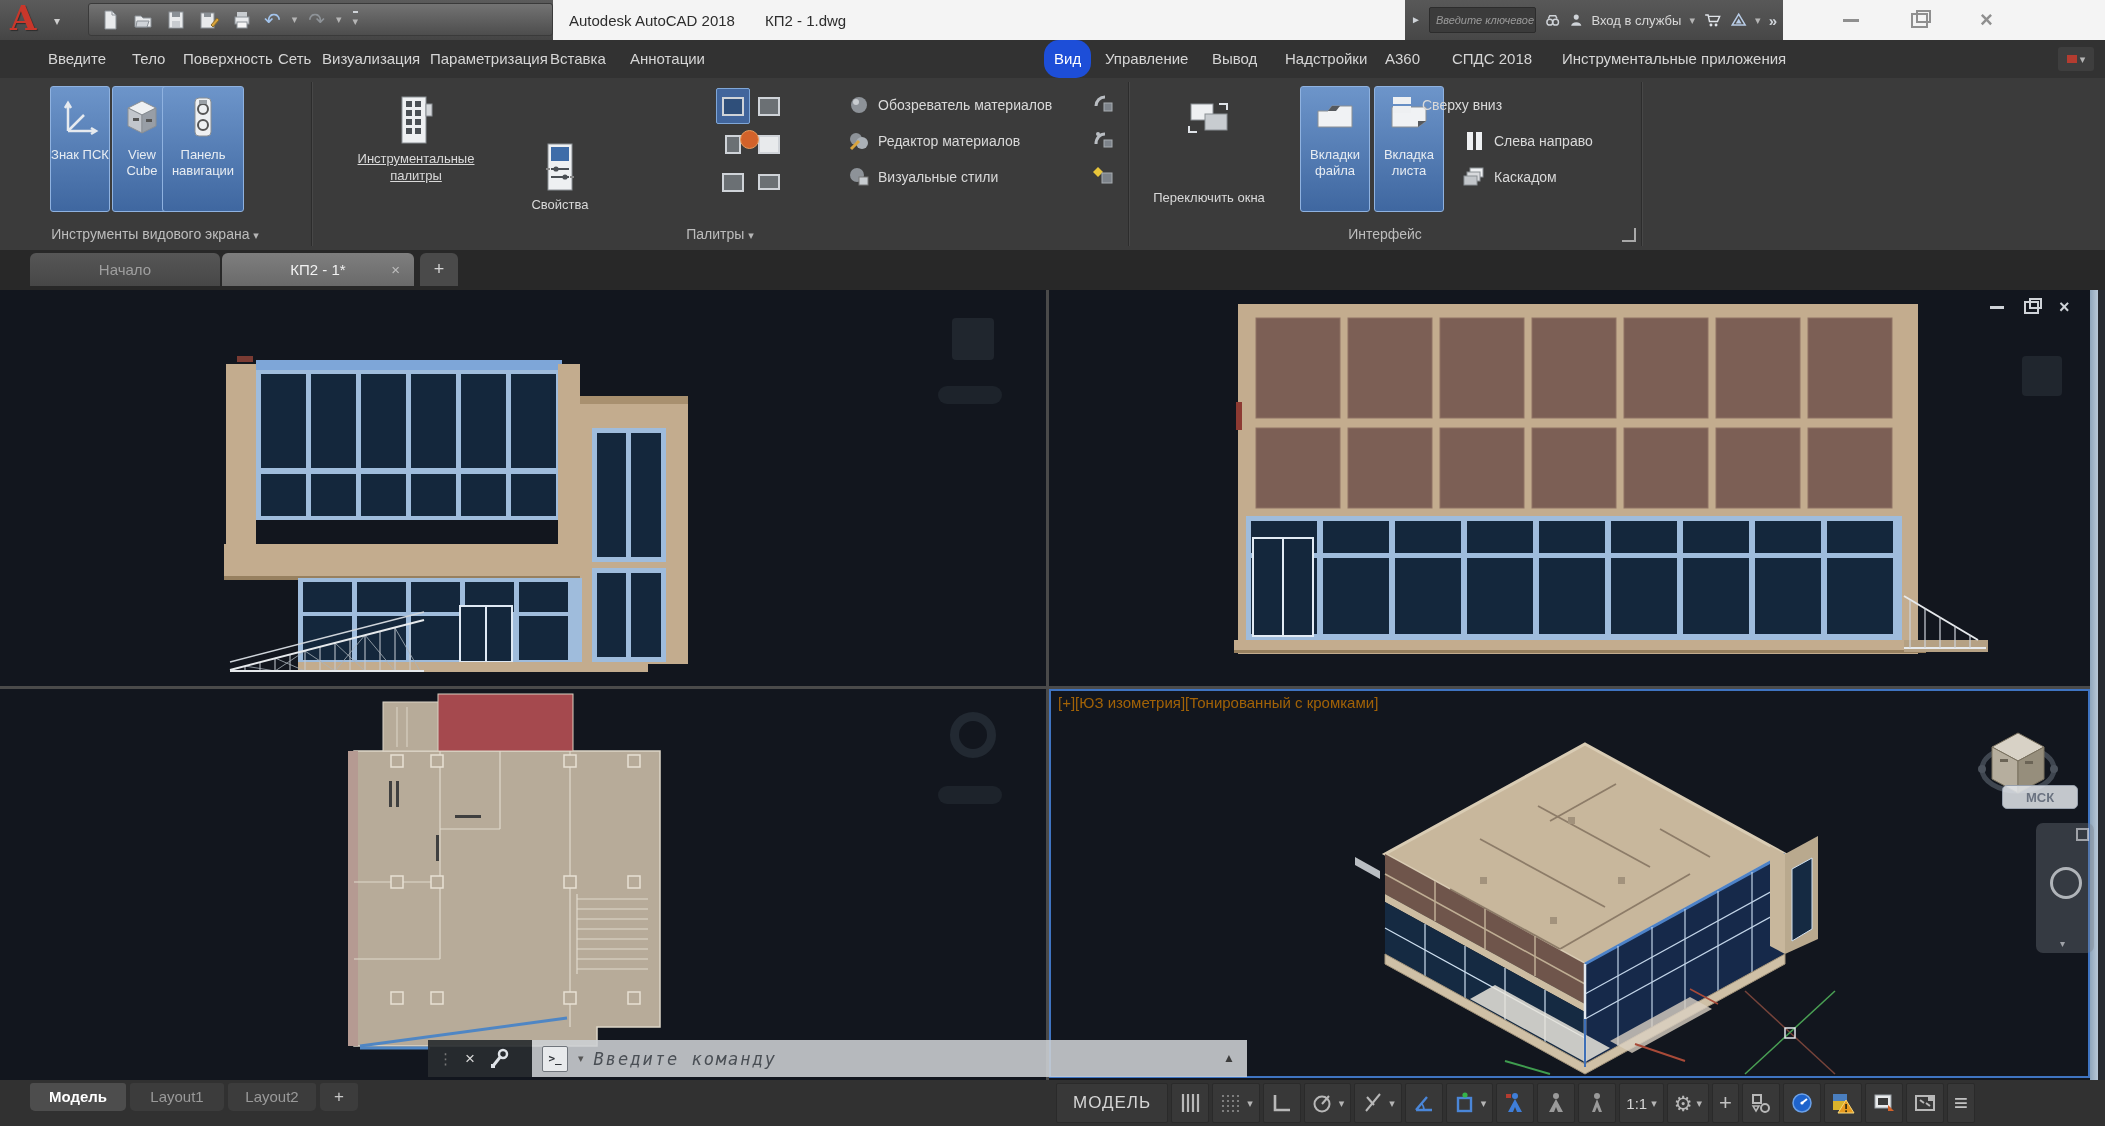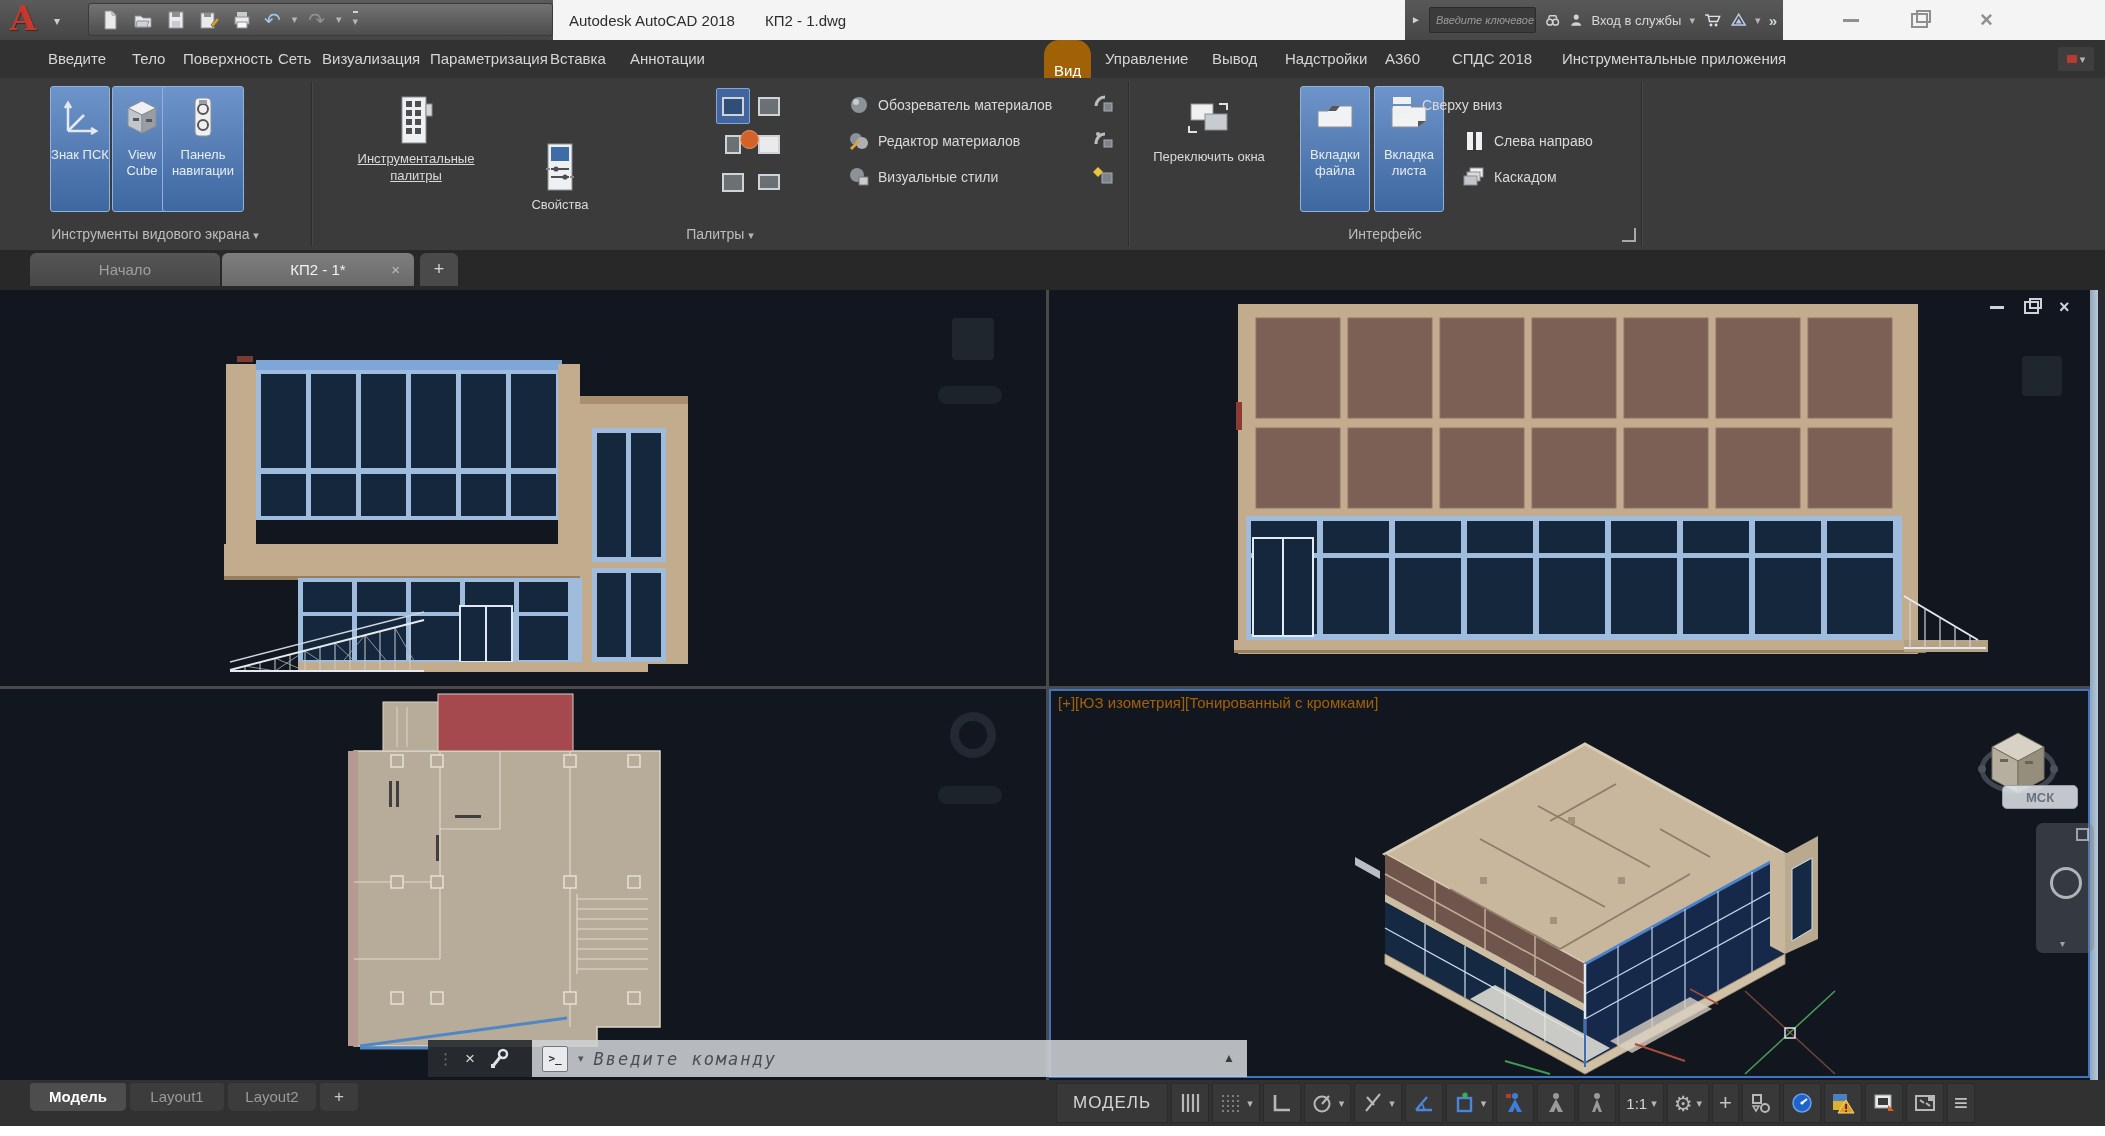--- a/index.html
+++ b/index.html
@@ -28,21 +28,21 @@
   .signin{color:#d8d8d8;font-size:13px;white-space:nowrap;}
   .tb-wr{position:absolute;left:1783px;top:0;width:322px;height:40px;background:#f4f4f4;
          display:flex;align-items:center;gap:52px;padding-left:60px;box-sizing:border-box;}
   .win-min{width:16px;height:3px;background:#8f8f8f;}
   .win-restore{width:13px;height:11px;border:2px solid #8f8f8f;position:relative;background:#f4f4f4;}
   .win-restore:before{content:"";position:absolute;left:3px;top:-5px;width:11px;height:9px;border:2px solid #8f8f8f;}
   .win-close{color:#8f8f8f;font-size:22px;line-height:1;font-weight:bold;}
   
   .ribbontabs{position:absolute;left:0;top:40px;width:2105px;height:38px;background:#323232;}
   .rtab{position:absolute;top:0;height:38px;line-height:38px;color:#d6d6d6;font-size:15px;white-space:nowrap;}
-  .rtab.active{background:#a16207;color:#ffffff;padding:12px 10px;border-radius:15px;}
+  .rtab.active{background:#1d4ed8;color:#ffffff;padding:0 10px;border-radius:15px;}
   .rtab-opt{position:absolute;left:2058px;top:7px;width:36px;height:24px;background:#3e3e3e;border-radius:3px;
             display:flex;align-items:center;justify-content:center;gap:3px;}
   .rtab-opt b{width:10px;height:8px;background:#b43c30;display:inline-block;}
   
   .ribbon{position:absolute;left:0;top:78px;width:2105px;height:172px;background:#3b3b3b;}
   .pdiv{position:absolute;top:4px;height:164px;width:1px;background:#2c2c2c;border-right:1px solid #474747;}
   .plabel{position:absolute;top:144px;height:24px;line-height:24px;color:#bdbdbd;font-size:14px;text-align:center;white-space:nowrap;}
   .bigbtn{position:absolute;top:8px;height:126px;border-radius:3px;display:flex;flex-direction:column;align-items:center;
           color:#e7ecf2;font-size:13px;text-align:center;}
   .bluebtn{background:linear-gradient(#6d95ca,#3f67a0);border:1px solid #8fb2e0;box-sizing:border-box;}
@@ -334,21 +334,21 @@
         <rect x="12" y="12" width="8" height="7" fill="#7d838a" stroke="#a8adb2"></rect>
         <circle cx="6" cy="6" r="2" fill="#b9bdc2"></circle>
       </svg>
     <svg class="abs" style="left:1092px;top:86px;" width="22" height="22" viewBox="0 0 22 22">
         <polygon points="6,3 11,8 6,13 1,8" fill="#e8c53a"></polygon>
         <rect x="10" y="9" width="10" height="10" fill="#7d838a" stroke="#a8adb2"></rect>
       </svg>
     <div class="plabel" style="left:640px;width:160px;"><span>Палитры</span> <span class="caret">▾</span></div>
     <div class="pdiv" style="left:1128px;"></div>
 
-    <div class="flatbtn" style="left:1150px;width:118px;">
+    <div class="flatbtn" style="left:1150px;width:118px;gap:41px;">
       <svg class="bic" style="margin-top:10px;width:52px;height:44px;" viewBox="0 0 52 44">
           <rect x="8" y="8" width="22" height="16" fill="#eef0f2" stroke="#8a8f94"></rect>
           <rect x="22" y="18" width="22" height="16" fill="#c8ccd0" stroke="#8a8f94"></rect>
           <path d="M36 8h8v6" fill="none" stroke="#dfe3e8" stroke-width="2"></path>
           <path d="M14 36H6v-6" fill="none" stroke="#dfe3e8" stroke-width="2"></path>
         </svg>
       <span class="blab" style="margin-top:8px;line-height:17px;">Переключить окна</span>
     </div>
     <div class="bigbtn bluebtn" style="left:1300px;width:70px;">
       <svg class="bic" viewBox="0 0 44 44">

